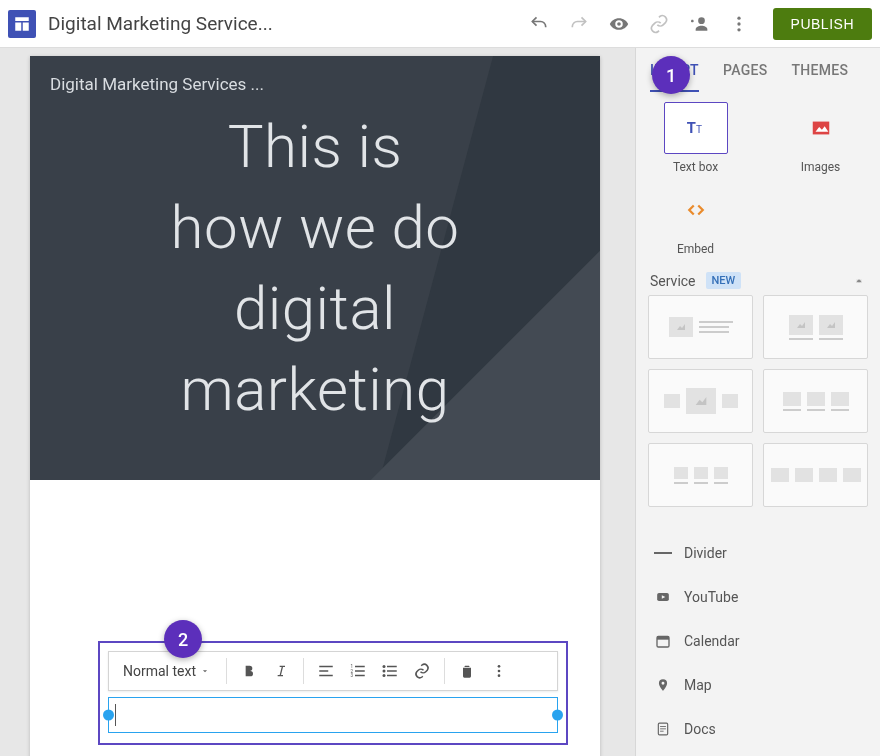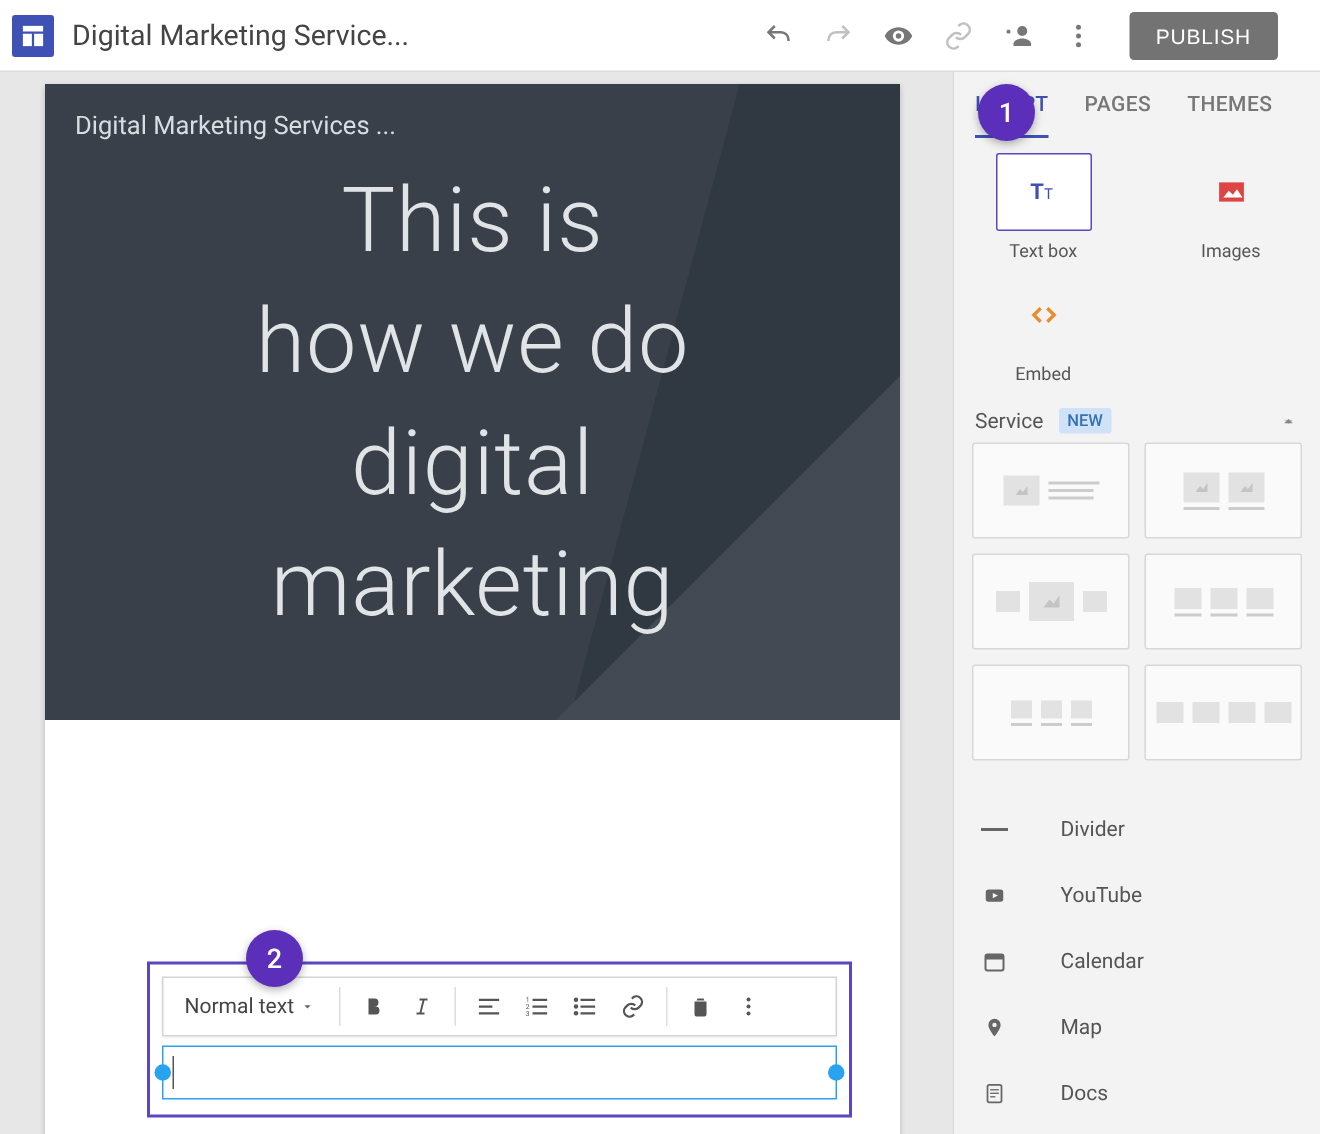--- a/index.html
+++ b/index.html
@@ -10,21 +10,21 @@
     height: 756px;
     overflow: hidden;
     position: relative;
   }
   
   .topbar {
     height: 48px;
     background: #fff;
     display: flex;
     align-items: center;
-    padding: 0 28px 0 8px;
+    padding: 0 8px 0 8px;
     gap: 8px;
     border-bottom: 1px solid #ddd;
   }
   .app-logo {
     width: 28px; height: 28px;
     background: #3f51b5;
     border-radius: 2px;
     display: flex; align-items: center; justify-content: center;
   }
   .app-logo svg { width: 18px; height: 18px; }
@@ -37,21 +37,21 @@
   }
   .toolbar-icons {
     display: flex;
     align-items: center;
     gap: 20px;
     color: #777;
   }
   .toolbar-icons .tb-ico { width: 20px; height: 20px; display:flex; align-items:center; justify-content:center; cursor:pointer; }
   .toolbar-icons .tb-ico.dim { opacity: .45; }
   .publish-btn {
-    background: #737373;
+    background: #4d7c0f;
     color: #fff;
     border: none;
     padding: 8px 18px;
     font-size: 14px;
     font-weight: 500;
     border-radius: 3px;
     margin-left: 16px;
     cursor: pointer;
     letter-spacing: .5px;
   }
@@ -270,21 +270,21 @@
   .rp-divider {
     height: 1px; background: #d9d9d9; margin: 8px 14px;
   }
   .insert-list {
     display:flex; flex-direction:column;
   }
   .insert-row {
     display:flex; align-items:center;
     height: 44px;
     padding: 0 18px;
-    gap: 35px;
+    gap: 12px;
     color: #555;
     font-size: 14px;
     cursor:pointer;
   }
   .insert-row .row-ico { width:18px; display:flex; justify-content:center; color:#666; }
   
   .step-badge {
     position: absolute;
     width: 38px; height: 38px;
     background: #5c2fbb;

